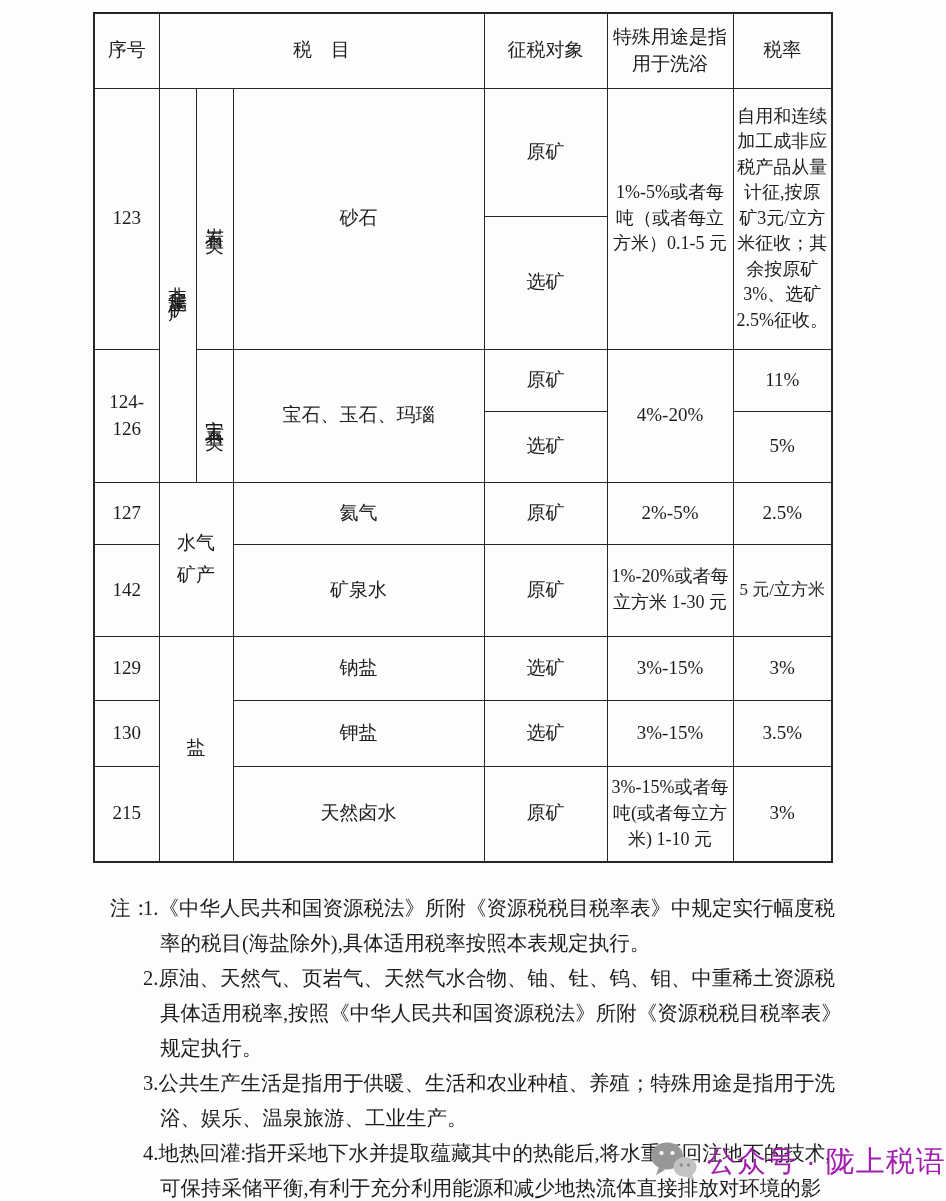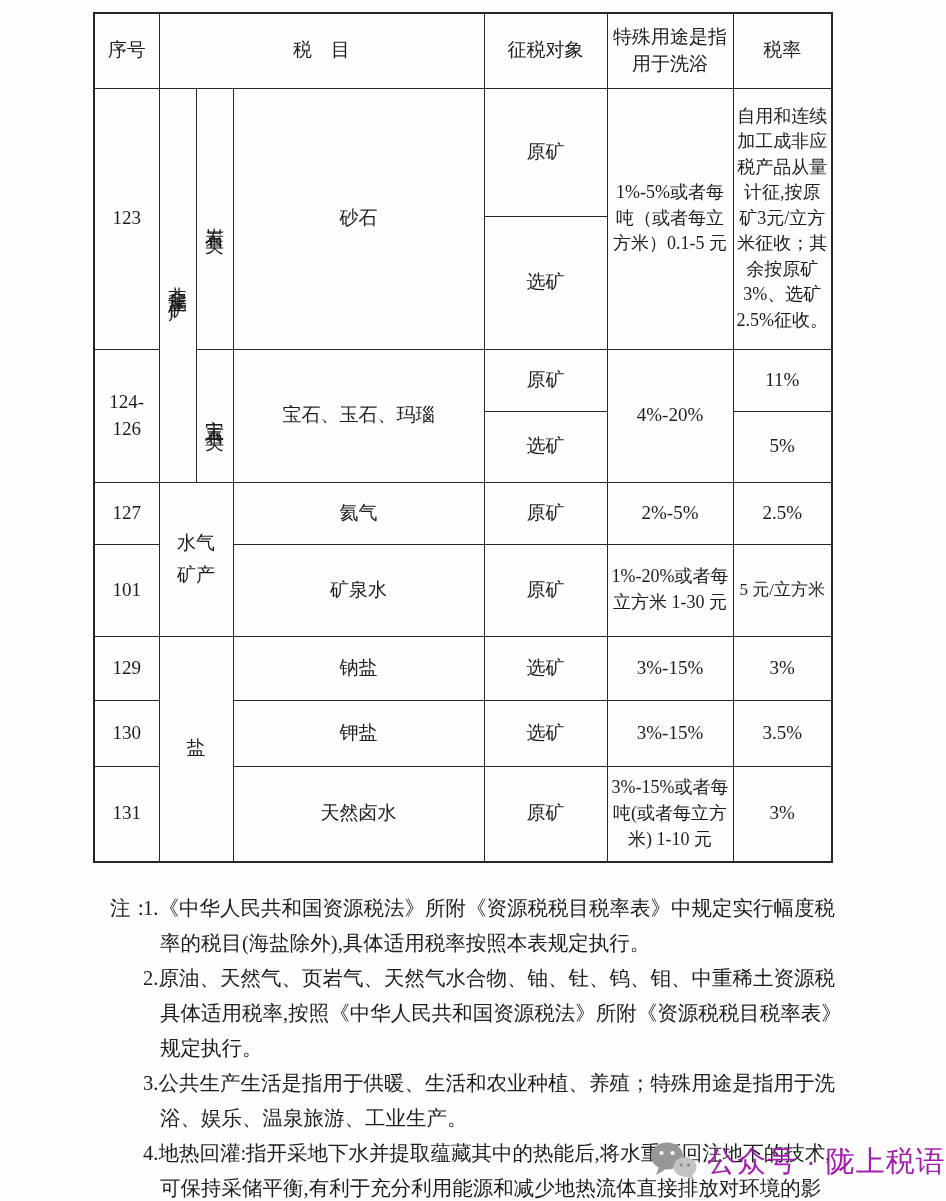--- a/index.html
+++ b/index.html
@@ -83,21 +83,21 @@
     <tr style="height:62px">
       <td>127</td>
       <td colspan="2" rowspan="2"><span class="wrap2">水气矿产</span></td>
       <td>氦气</td>
       <td>原矿</td>
       <td>2%-5%</td>
       <td>2.5%</td>
     </tr>
 
     <tr style="height:92px">
-      <td>101</td>
+      <td>142</td>
       <td>矿泉水</td>
       <td>原矿</td>
       <td class="left small">1%-20%或者每立方米 1-30 元</td>
       <td class="tight">5 元/立方米</td>
     </tr>
 
     <tr style="height:64px">
       <td>129</td>
       <td colspan="2" rowspan="3"><span>盐</span></td>
       <td>钠盐</td>
@@ -108,21 +108,21 @@
 
     <tr style="height:66px">
       <td>130</td>
       <td>钾盐</td>
       <td>选矿</td>
       <td>3%-15%</td>
       <td>3.5%</td>
     </tr>
 
     <tr style="height:96px">
-      <td>131</td>
+      <td>215</td>
       <td>天然卤水</td>
       <td>原矿</td>
       <td class="left small">3%-15%或者每吨(或者每立方米) 1-10 元</td>
       <td>3%</td>
     </tr>
   </tbody>
     </table>
 
   <div class="notes">
     <span class="note-prefix">注：</span>

